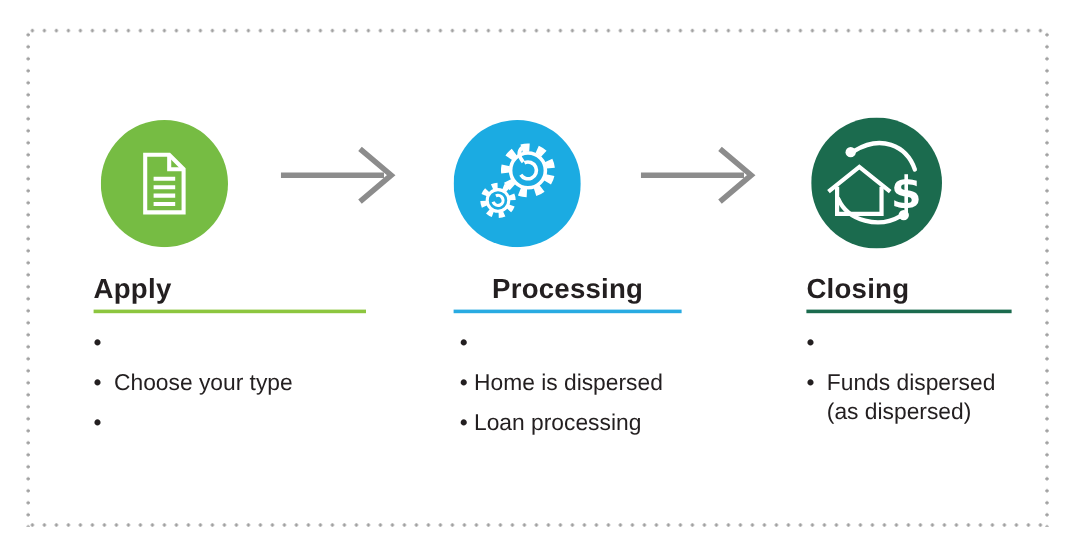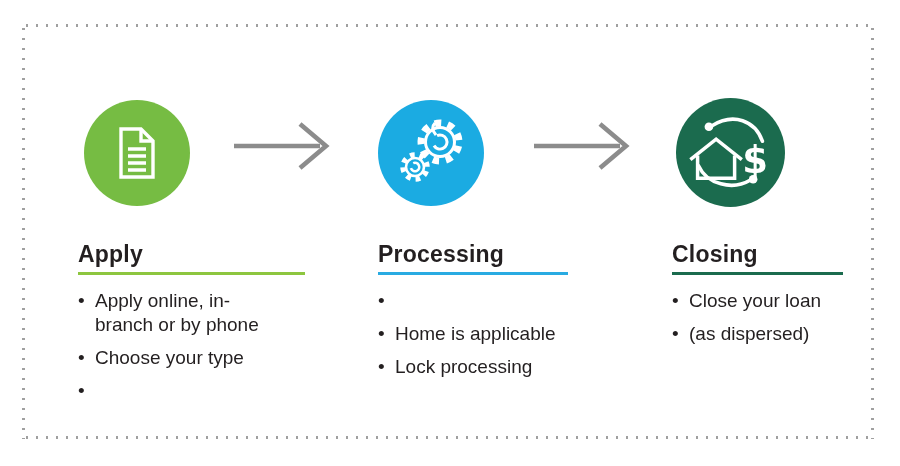--- a/index.html
+++ b/index.html
@@ -38,23 +38,23 @@
   .circle-2 { left: 378px; }
   .circle-3 { left: 676px; top: 98px; width: 109px; height: 109px; }
 
   
   .arrow { position: absolute; top: 122px; width: 98px; height: 48px; }
   .arrow svg { display: block; width: 100%; height: 100%; }
   .arrow-1 { left: 234px; }
   .arrow-2 { left: 534px; }
 
   
-  .section { position: absolute; top: 241px; }
+  .section { position: absolute; top: 227px; }
   .sec-1 { left: 78px; }
-  .sec-2 { left: 378px; }
+  .sec-2 { left: 378px; text-align: center; }
   .sec-3 { left: 672px; }
   .title { font-size: 23px; font-weight: bold; line-height: 27px; letter-spacing: 0.2px; white-space: nowrap; }
   .rule { height: 2.5px; margin-top: 4px; }
   .sec-1 .rule { width: 227px; background: #8dc63f; }
   .sec-2 .rule { width: 190px; background: #29abe2; }
   .sec-3 .rule { width: 171px; background: #1b6b4e; }
   .bullets { margin-top: 14px; }
   .bullet { display: flex; font-size: 19px; line-height: 24px; }
   .bullet + .bullet { margin-top: 9px; }
   .marker { width: 17px; flex: none; }
@@ -132,24 +132,20 @@
       <text x="77" y="73" text-anchor="middle" font-size="36" font-weight="bold" fill="#ffffff" font-family="'DejaVu Sans', sans-serif">$</text>
     </svg>
   </div>
 
   <div class="section sec-1">
     <div class="title">Apply</div>
     <div class="rule"></div>
     <div class="bullets">
       <div class="bullet">
         <span class="marker">•</span>
-        <span class="btext">
-          <span class="bline">Apply online, in-</span>
-          <span class="bline">branch or by phone</span>
-        </span>
       </div>
       <div class="bullet">
         <span class="marker">•</span>
         <span class="btext">
           <span class="bline">Choose your type</span>
         </span>
       </div>
       <div class="bullet">
         <span class="marker">•</span>
       </div>
@@ -159,44 +155,42 @@
   <div class="section sec-2">
     <div class="title">Processing</div>
     <div class="rule"></div>
     <div class="bullets">
       <div class="bullet">
         <span class="marker">•</span>
       </div>
       <div class="bullet">
         <span class="marker">•</span>
         <span class="btext">
-          <span class="bline">Home is applicable</span>
+          <span class="bline">Home is dispersed</span>
         </span>
       </div>
       <div class="bullet">
         <span class="marker">•</span>
         <span class="btext">
-          <span class="bline">Lock processing</span>
+          <span class="bline">Loan processing</span>
         </span>
       </div>
     </div>
   </div>
 
   <div class="section sec-3">
     <div class="title">Closing</div>
     <div class="rule"></div>
     <div class="bullets">
       <div class="bullet">
         <span class="marker">•</span>
-        <span class="btext">
-          <span class="bline">Close your loan</span>
-        </span>
       </div>
       <div class="bullet">
         <span class="marker">•</span>
         <span class="btext">
+          <span class="bline">Funds dispersed</span>
           <span class="bline">(as dispersed)</span>
         </span>
       </div>
     </div>
   </div>
 
 </div>
 
 </body></html>

